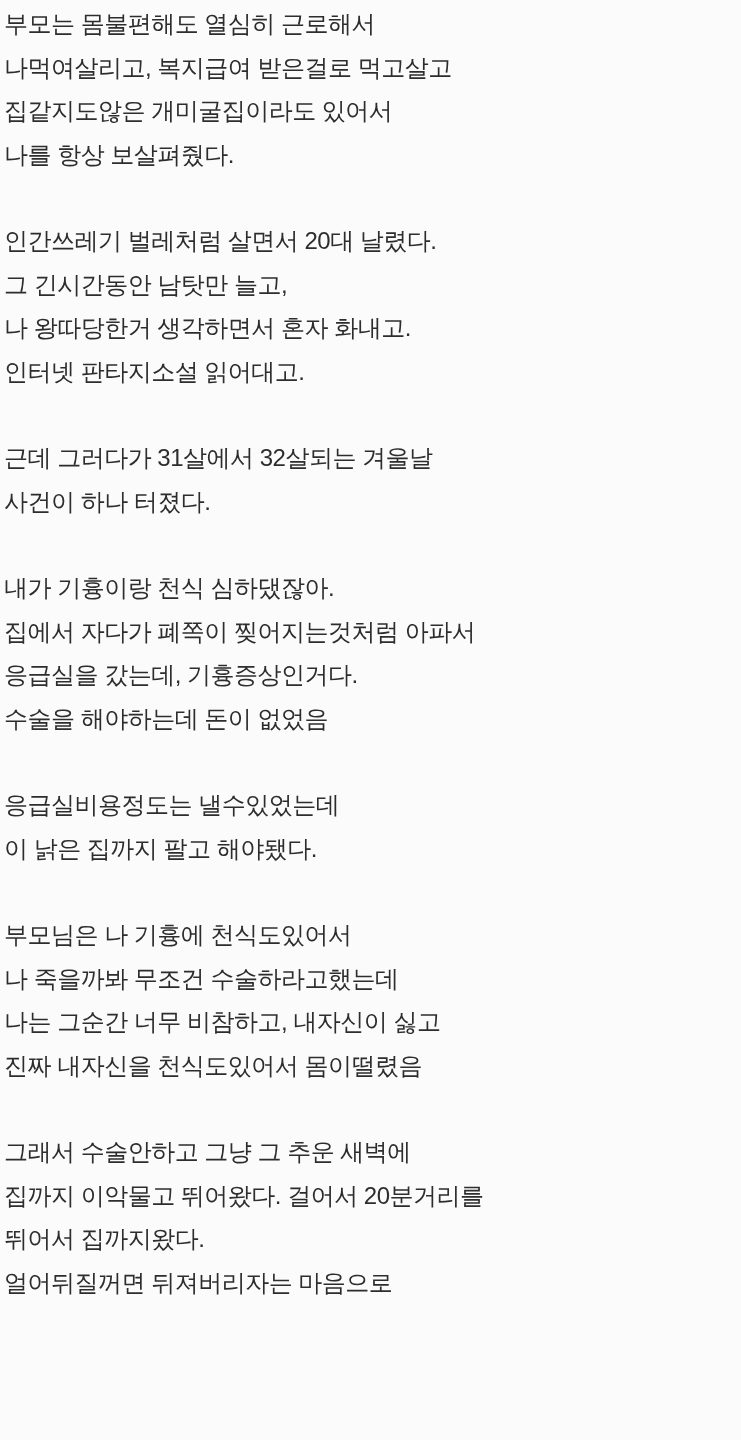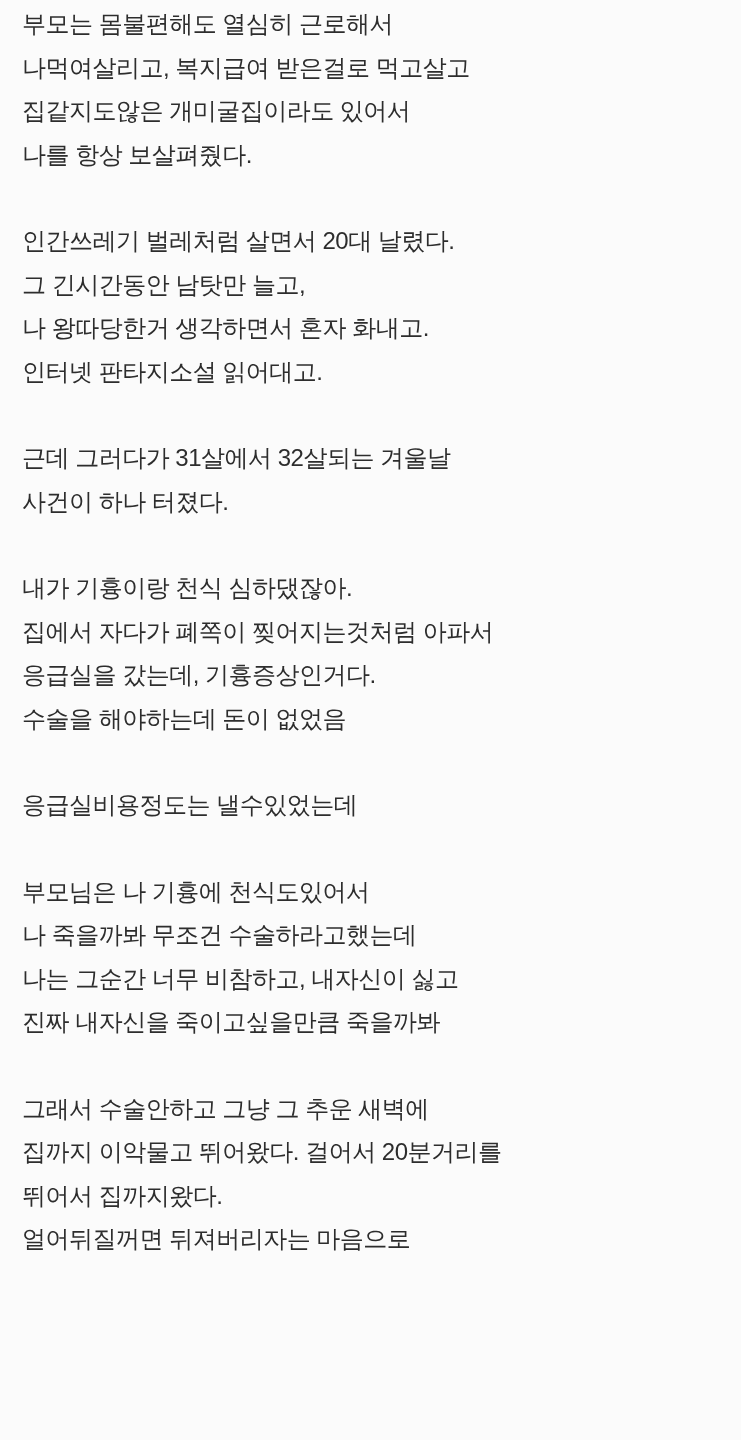--- a/index.html
+++ b/index.html
@@ -8,21 +8,21 @@
   }
   body {
     width: 741px;
     height: 1440px;
     overflow: hidden;
     background: #fbfbfb;
     color: #2d2d2d;
     font-family: "Liberation Sans", "DejaVu Sans", sans-serif;
   }
   .post {
-    padding: 2px 16px 0 22px;
+    padding: 2px 16px 0 4px;
   }
   .paragraph {
     margin: 0 0 43px 0;
   }
   .paragraph:last-child {
     margin-bottom: 0;
   }
   .line {
     margin: 0;
     font-size: 24px;
@@ -58,27 +58,28 @@
 
   <div class="paragraph">
     <p class="line">내가 기흉이랑 천식 심하댔잖아.</p>
     <p class="line">집에서 자다가 폐쪽이 찢어지는것처럼 아파서</p>
     <p class="line">응급실을 갔는데, 기흉증상인거다.</p>
     <p class="line">수술을 해야하는데 돈이 없었음</p>
   </div>
 
   <div class="paragraph">
     <p class="line">응급실비용정도는 낼수있었는데</p>
+    <p class="line">이 낡은 집까지 팔고 해야됐다.</p>
   </div>
 
   <div class="paragraph">
     <p class="line">부모님은 나 기흉에 천식도있어서</p>
     <p class="line">나 죽을까봐 무조건 수술하라고했는데</p>
     <p class="line">나는 그순간 너무 비참하고, 내자신이 싫고</p>
-    <p class="line">진짜 내자신을 죽이고싶을만큼 죽을까봐</p>
+    <p class="line">진짜 내자신을 천식도있어서 몸이떨렸음</p>
   </div>
 
   <div class="paragraph">
     <p class="line">그래서 수술안하고 그냥 그 추운 새벽에</p>
     <p class="line">집까지 이악물고 뛰어왔다. 걸어서 20분거리를</p>
     <p class="line">뛰어서 집까지왔다.</p>
     <p class="line">얼어뒤질꺼면 뒤져버리자는 마음으로</p>
   </div>
 
 </div>

